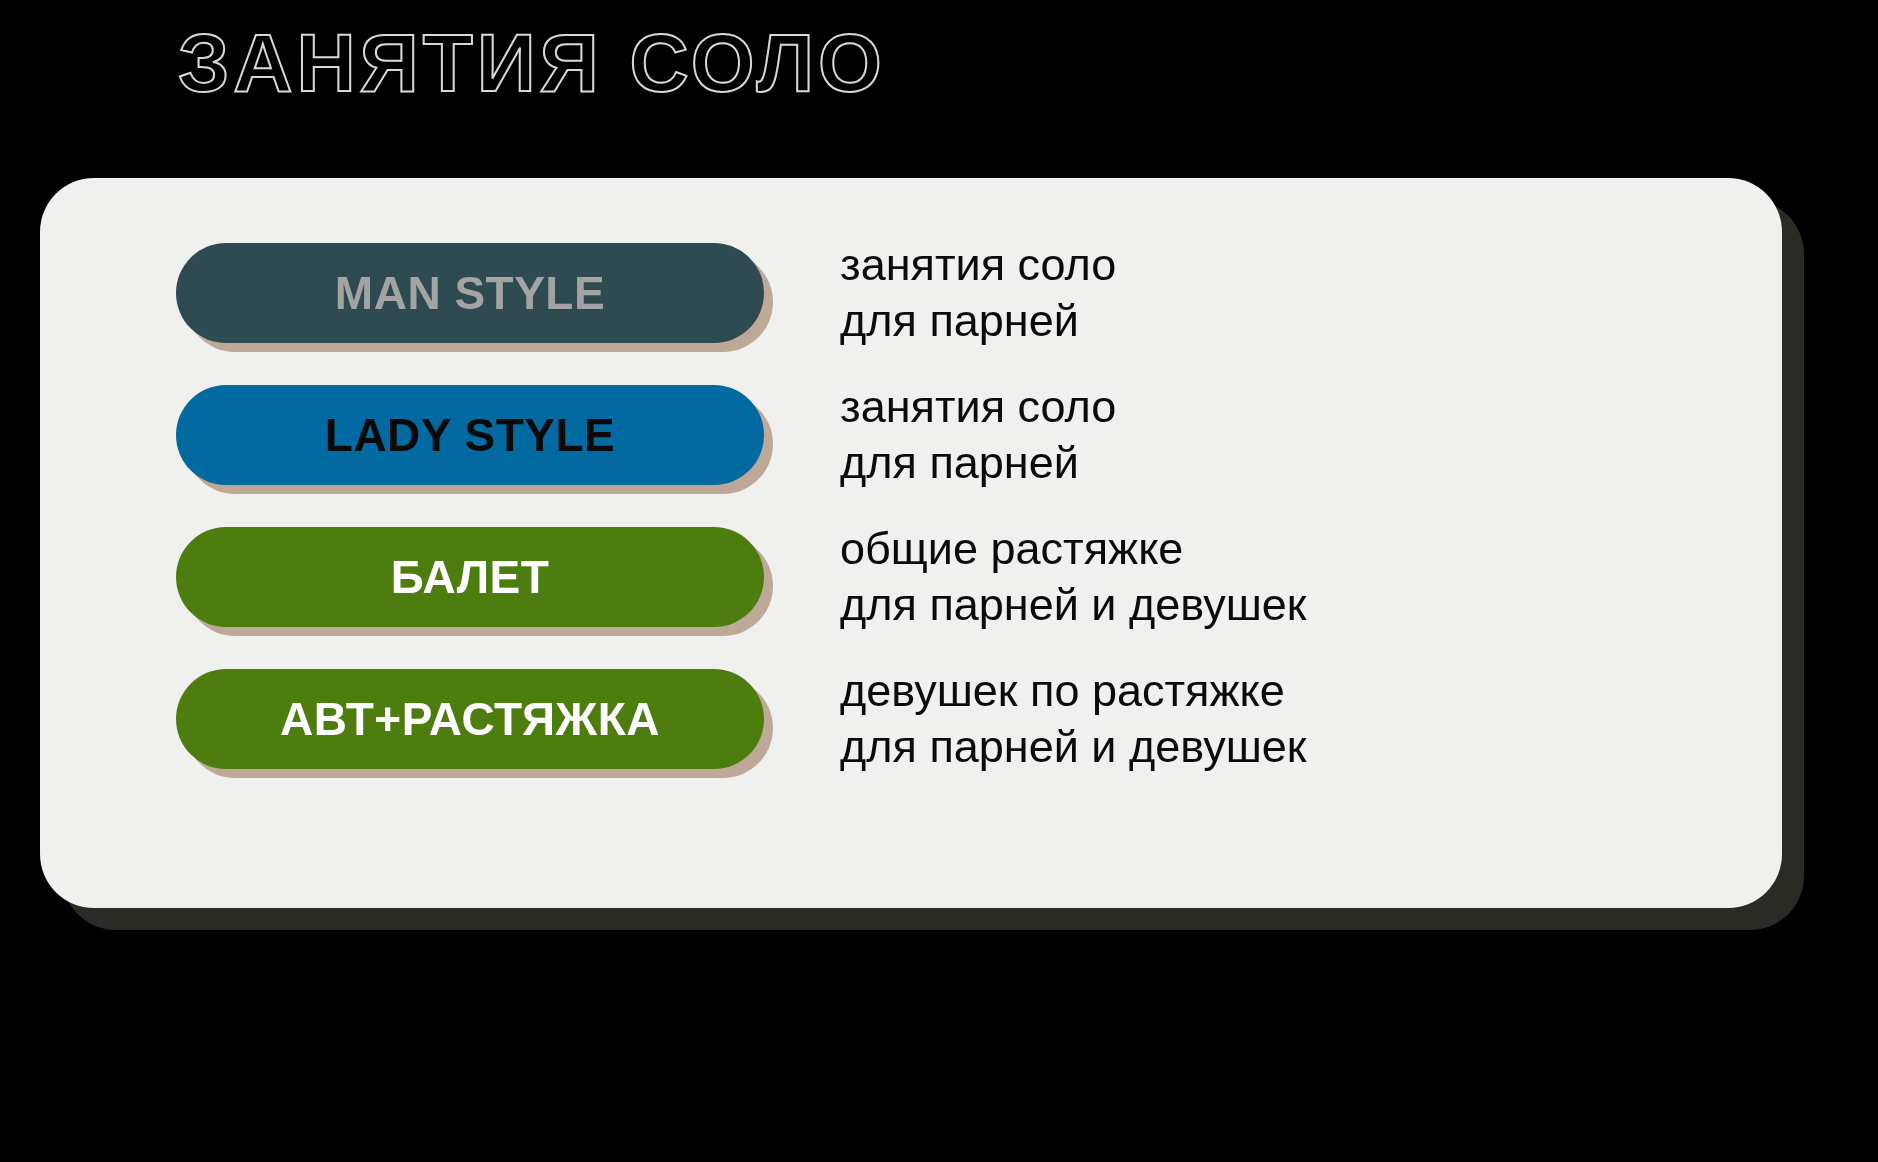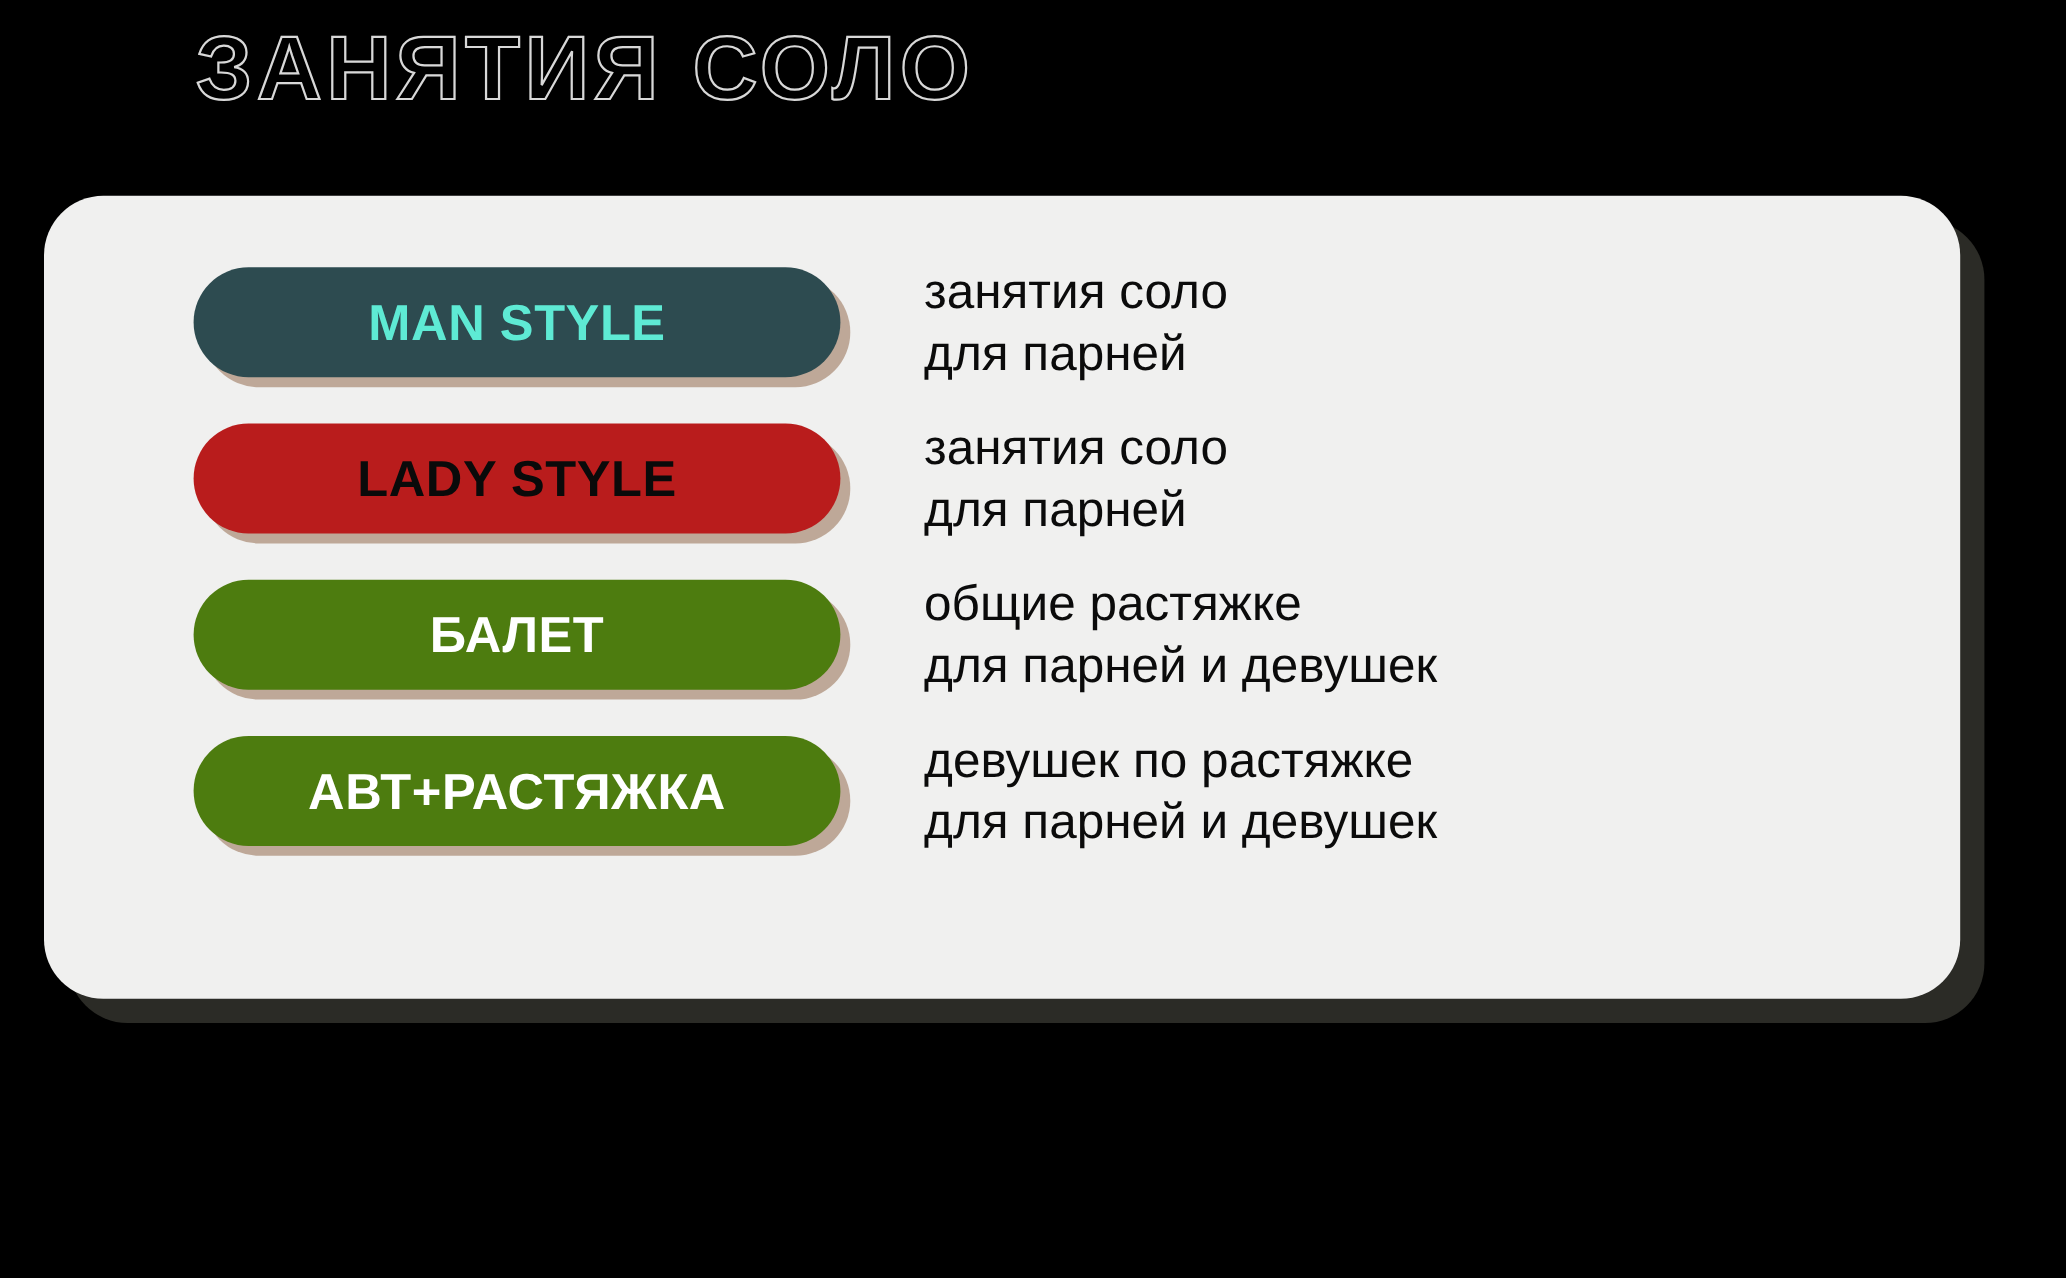--- a/index.html
+++ b/index.html
@@ -62,22 +62,22 @@
   }
   .pill-label{
     font-size:46px;
     font-weight:700;
     letter-spacing:.5px;
     white-space:nowrap;
     font-family:"Liberation Sans","DejaVu Sans",sans-serif;
   }
 
   .pill.dark{background:#2d4b50;}
-  .pill.dark .pill-label{color:#5eead4;}
-  .pill.pink{background:#b91c1c;justify-content:center;}
+  .pill.dark .pill-label{color:#a3a3a3;}
+  .pill.pink{background:#0369a1;justify-content:center;}
   .pill.pink .pill-label{color:#0a0a0a;}
   .pill.green{background:#4d7c0f;}
   .pill.green .pill-label{color:#ffffff;}
 
   
   .desc{
     margin-left:76px;
     color:#0b0b0b;
     font-size:45px;
     line-height:1.24;

